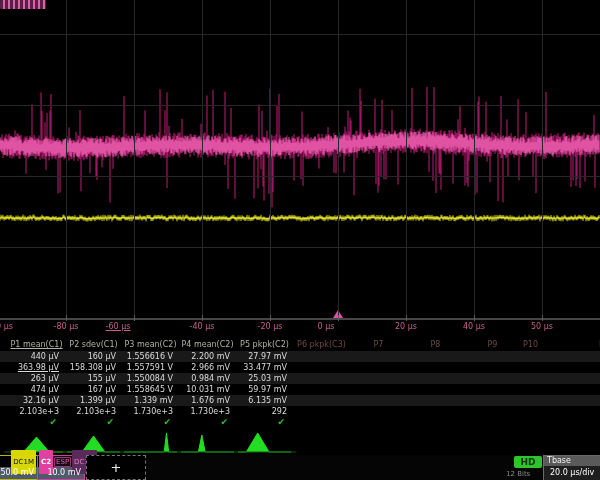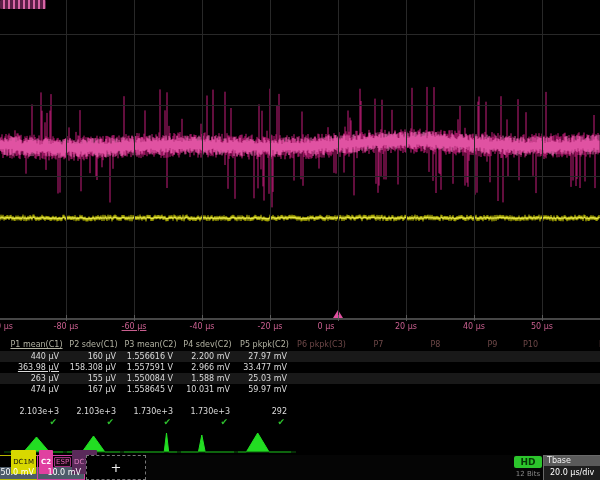--- a/index.html
+++ b/index.html
@@ -40,21 +40,21 @@
   .c1box{left:-26px;width:62px;border:1px solid #b8b800;}
   .b-dc1m-c1{background:#d8d800;color:#111;margin-left:auto;}
   .c2box{left:37px;width:46px;border:1px solid #d040a0;}
   .b-c2{background:#e040a0;color:#fff;font-weight:bold;}
   .b-esp{background:#1a0a14;color:#e060b0;border:1px solid #a03080;padding:0 1px;}
   .b-dc1m-c2{background:#5a2a5a;color:#e080c0;}
   .addbox{position:absolute;left:86px;top:0;width:58px;height:23px;border:1px dashed #777;
      background:#000;color:#eee;font-size:13px;display:flex;align-items:center;justify-content:center;}
   .hd-badge{position:absolute;left:514px;top:1px;width:28px;height:12px;background:#2cc52c;
      border-radius:2px;color:#073807;font-size:9px;font-weight:bold;text-align:center;line-height:12px;}
-  .hd-bits{position:absolute;left:506px;top:15px;width:44px;text-align:center;font-size:7px;color:#8a8a8a;}
+  .hd-bits{position:absolute;left:506px;top:15px;width:44px;text-align:left;font-size:7px;color:#8a8a8a;}
   .tbasebox{position:absolute;left:543px;top:0;width:70px;height:23px;border:1px solid #6a6a6a;}
   .tbasebox .hdr{height:10px;background:#5a5a5a;color:#f0f0f0;font-size:8px;padding:0 0 0 3px;line-height:10px;}
   .tbasebox .val{height:13px;background:#1e1e1e;color:#fff;font-size:8px;padding:2px 0 0 6px;white-space:nowrap;}
 </style>
 </head>
 <body>
 
 <div class="screen">
 
   <div class="grid-area" id="grid">
@@ -85,34 +85,34 @@
       <div class="axis-tick" style="left: 270px;"></div>
       <div class="axis-tick" style="left: 338px;"></div>
       <div class="axis-tick" style="left: 406px;"></div>
       <div class="axis-tick" style="left: 474px;"></div>
       <div class="axis-tick" style="left: 542px;"></div>
     </div>
 
   <div class="time-axis" id="taxis">
       <div class="tlabel" style="left: -32px;">-100 µs</div>
       <div class="tlabel" style="left: 36px;">-80 µs</div>
-      <div class="tlabel" style="left: 104px; text-decoration: underline;">-60 µs</div>
+      <div class="tlabel" style="left: 88px; text-decoration: underline;">-60 µs</div>
       <div class="tlabel" style="left: 172px;">-40 µs</div>
       <div class="tlabel" style="left: 240px;">-20 µs</div>
       <div class="tlabel" style="left: 296px;">0 µs</div>
       <div class="tlabel" style="left: 376px;">20 µs</div>
       <div class="tlabel" style="left: 444px;">40 µs</div>
       <div class="tlabel" style="left: 512px;">50 µs</div>
     </div>
 
   <div class="meas-table" id="meas">
       <div class="mhead on" style="left: 4px; width: 65px; text-decoration: underline;">P1 mean(C1)</div>
       <div class="mhead on" style="left: 61px; width: 65px;">P2 sdev(C1)</div>
       <div class="mhead on" style="left: 118px; width: 65px;">P3 mean(C2)</div>
-      <div class="mhead on" style="left: 175px; width: 65px;">P4 sdev(C2)</div>
+      <div class="mhead on" style="left: 175px; width: 65px;">P4 mean(C2)</div>
       <div class="mhead on" style="left: 232px; width: 65px;">P5 pkpk(C2)</div>
       <div class="mhead off" style="left: 289px; width: 65px;">P6 pkpk(C3)</div>
       <div class="mhead off" style="left: 346px; width: 65px;">P7</div>
       <div class="mhead off" style="left: 403px; width: 65px;">P8</div>
       <div class="mhead off" style="left: 460px; width: 65px;">P9</div>
       <div class="mhead off" style="left: 498px; width: 65px;">P10</div>
       <div class="mhead off" style="left: 574px; width: 65px;">P11</div>
       <div class="mrow stripe" style="top: 13px;">
         <div class="mcell" style="left: 8px; width: 51px;">440 µV</div>
         <div class="mcell" style="left: 65px; width: 51px; text-align: right;">160 µV</div>
@@ -124,30 +124,37 @@
         <div class="mcell" style="left: 8px; width: 51px; text-decoration: underline;">363.98 µV</div>
         <div class="mcell" style="left: 65px; width: 51px;">158.308 µV</div>
         <div class="mcell" style="left: 122px; width: 51px;">1.557591 V</div>
         <div class="mcell" style="left: 179px; width: 51px;">2.966 mV</div>
         <div class="mcell" style="left: 236px; width: 51px;">33.477 mV</div>
       </div>
       <div class="mrow stripe" style="top: 35px;">
         <div class="mcell" style="left: 8px; width: 51px;">263 µV</div>
         <div class="mcell" style="left: 65px; width: 51px;">155 µV</div>
         <div class="mcell" style="left: 122px; width: 51px;">1.550084 V</div>
-        <div class="mcell" style="left: 179px; width: 51px;">1.588 mV</div>
+        <div class="mcell" style="left: 179px; width: 51px;">0.984 mV</div>
         <div class="mcell" style="left: 236px; width: 51px;">25.03 mV</div>
       </div>
       <div class="mrow" style="top: 46px;">
         <div class="mcell" style="left: 8px; width: 51px;">474 µV</div>
         <div class="mcell" style="left: 65px; width: 51px;">167 µV</div>
         <div class="mcell" style="left: 122px; width: 51px;">1.558645 V</div>
         <div class="mcell" style="left: 179px; width: 51px;">10.031 mV</div>
         <div class="mcell" style="left: 236px; width: 51px;">59.97 mV</div>
       </div>
+      <div class="mrow stripe" style="top: 57px;">
+        <div class="mcell" style="left: 8px; width: 51px;">32.16 µV</div>
+        <div class="mcell" style="left: 65px; width: 51px;">1.399 µV</div>
+        <div class="mcell" style="left: 122px; width: 51px;">1.339 mV</div>
+        <div class="mcell" style="left: 179px; width: 51px;">1.676 mV</div>
+        <div class="mcell" style="left: 236px; width: 51px;">6.135 mV</div>
+      </div>
       <div class="mrow" style="top: 68px;">
         <div class="mcell" style="left: 8px; width: 51px;">2.103e+3</div>
         <div class="mcell" style="left: 65px; width: 51px;">2.103e+3</div>
         <div class="mcell" style="left: 122px; width: 51px;">1.730e+3</div>
         <div class="mcell" style="left: 179px; width: 51px;">1.730e+3</div>
         <div class="mcell" style="left: 236px; width: 51px;">292</div>
       </div>
       <div class="mrow" style="top: 79px;">
         <div class="mcheck" style="left: 8px; width: 49px;">✔</div>
         <div class="mcheck" style="left: 65px; width: 49px;">✔</div>

